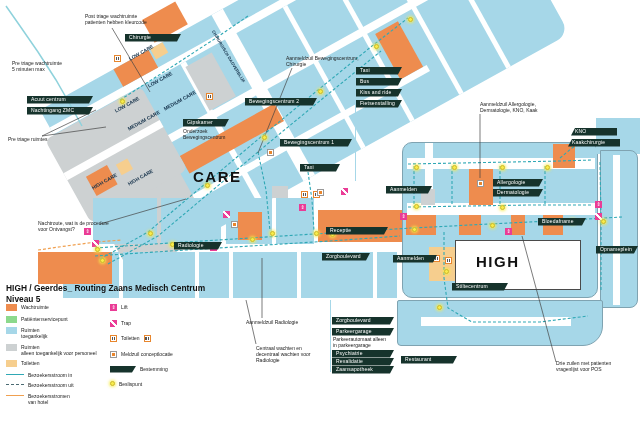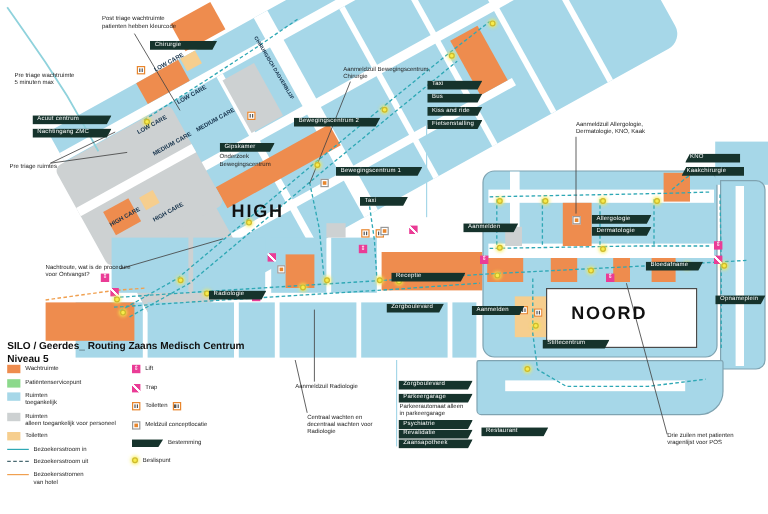--- a/index.html
+++ b/index.html
@@ -288,34 +288,34 @@
       <div class="callout" style="left: 246px; top: 319px;">Aanmeldzuil Radiologie</div>
       <div class="callout" style="left: 256px; top: 345px;">Centraal wachten en
 decentraal wachten voor
 Radiologie</div>
       <div class="callout" style="left: 333px; top: 336px;">Parkeerautomaat alleen
 in parkeergarage</div>
       <div class="callout" style="left: 556px; top: 360px;">Drie zuilen met patienten
 vragenlijst voor POS</div>
     </div>
   <div id="labels-layer">
-      <div class="arealabel biglabel" style="left: 193px; top: 168px; font-size: 15px;">HIGH</div>
-      <div class="arealabel biglabel" style="left: 476px; top: 253px; font-size: 15px;">NOORD</div>
+      <div class="arealabel biglabel" style="left: 193px; top: 168px; font-size: 15px;">CARE</div>
+      <div class="arealabel biglabel" style="left: 476px; top: 253px; font-size: 15px;">HIGH</div>
       <div class="arealabel" style="left: 129px; top: 56px; transform: rotate(-29deg);">LOW CARE</div>
       <div class="arealabel" style="left: 148px; top: 83px; transform: rotate(-29deg);">LOW CARE</div>
       <div class="arealabel" style="left: 115px; top: 108px; transform: rotate(-29deg);">LOW CARE</div>
       <div class="arealabel" style="left: 164px; top: 106px; transform: rotate(-29deg);">MEDIUM CARE</div>
       <div class="arealabel" style="left: 128px; top: 126px; transform: rotate(-29deg);">MEDIUM CARE</div>
       <div class="arealabel" style="left: 92px; top: 185px; transform: rotate(-29deg);">HIGH CARE</div>
       <div class="arealabel" style="left: 128px; top: 181px; transform: rotate(-29deg);">HIGH CARE</div>
       <div class="arealabel" style="left: 213px; top: 28px; font-size: 4.2px; transform: rotate(59deg);">CHIRURGISCH DAGVERBLIJF</div>
     </div>
 
   <div id="legend">
-    <div class="lg-title">SILO / Geerdes_ Routing Zaans Medisch Centrum</div>
+    <div class="lg-title">HIGH / Geerdes_ Routing Zaans Medisch Centrum</div>
     <div class="lg-title">Niveau 5</div>
     <div class="lg-cols">
       <div class="lg-col" id="legend-left">
           <div class="lg-row">
             <span class="sw" style="background: rgb(238, 140, 78);"></span>
             <span class="lb">Wachtruimte</span>
           </div>
           <div class="lg-row">
             <span class="sw" style="background: rgb(140, 217, 140);"></span>
             <span class="lb">Patiëntenservicepunt</span>

